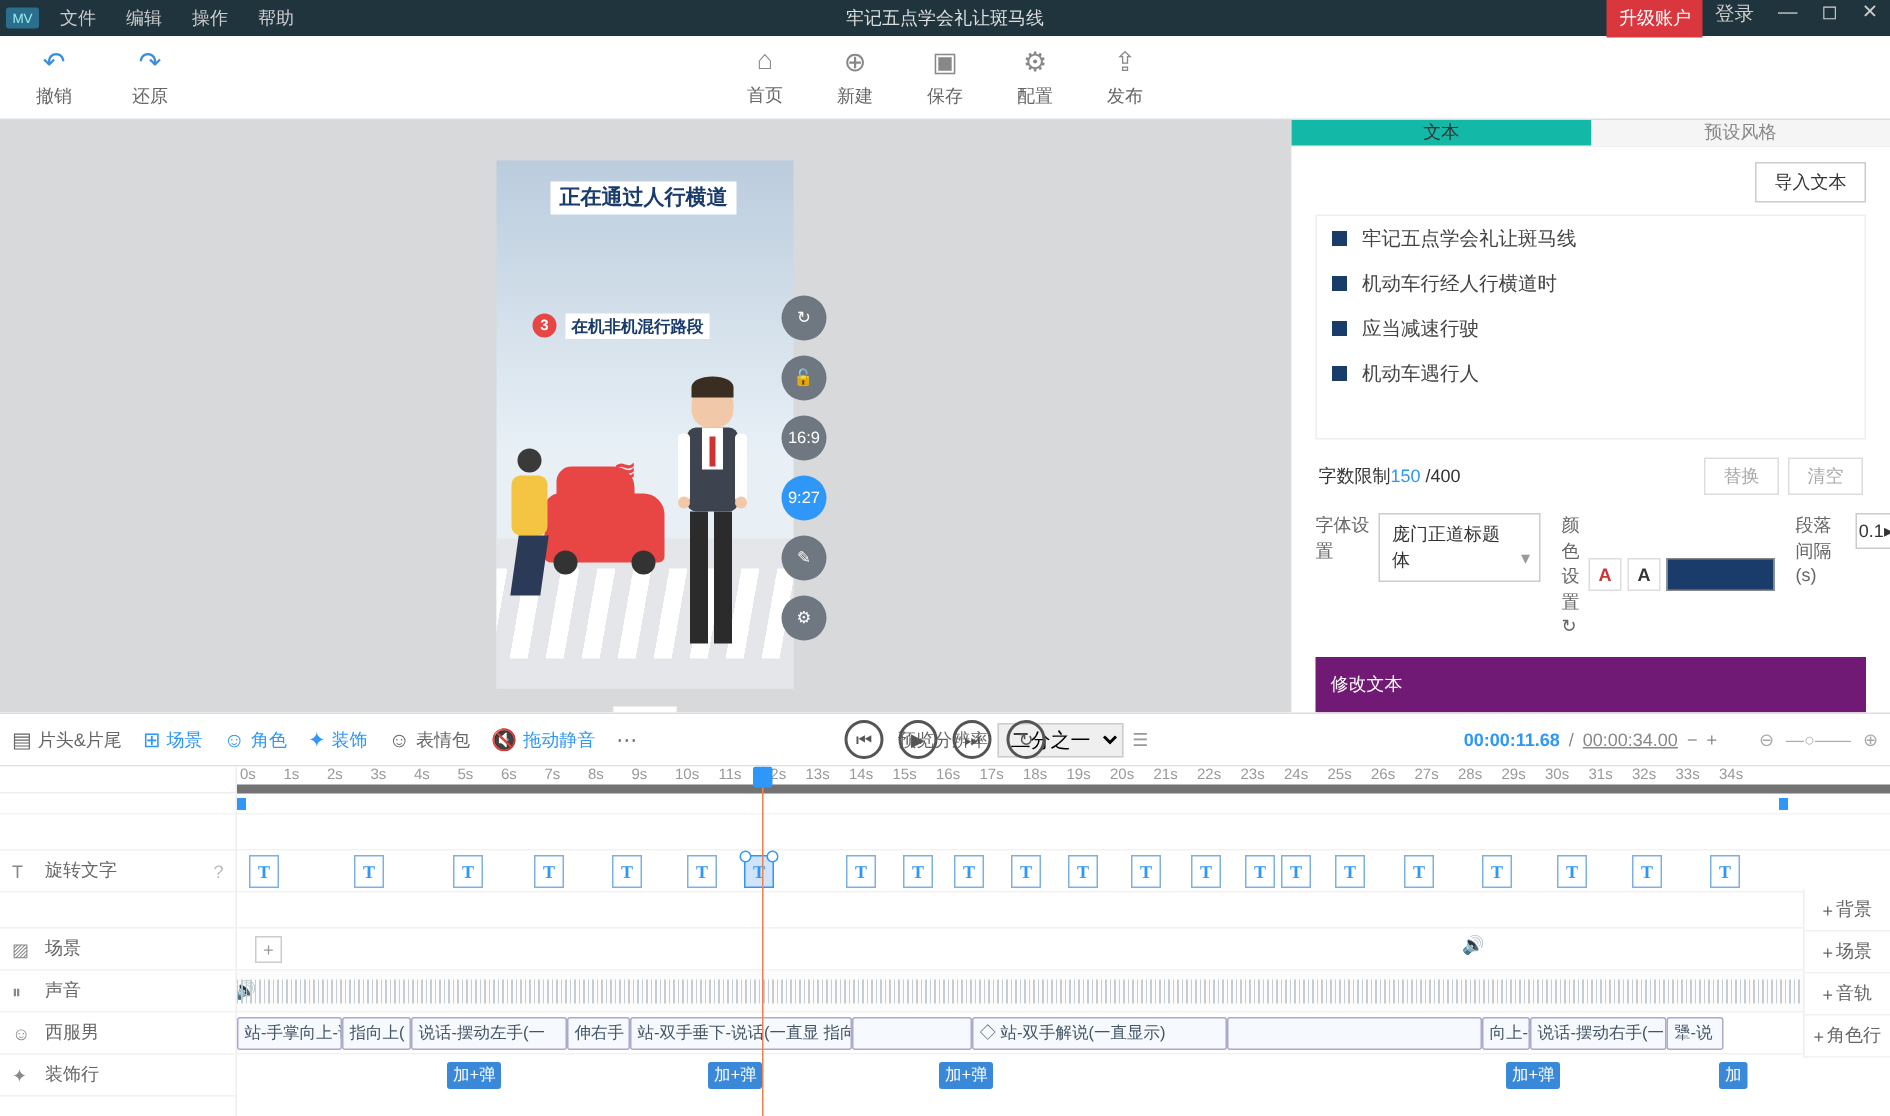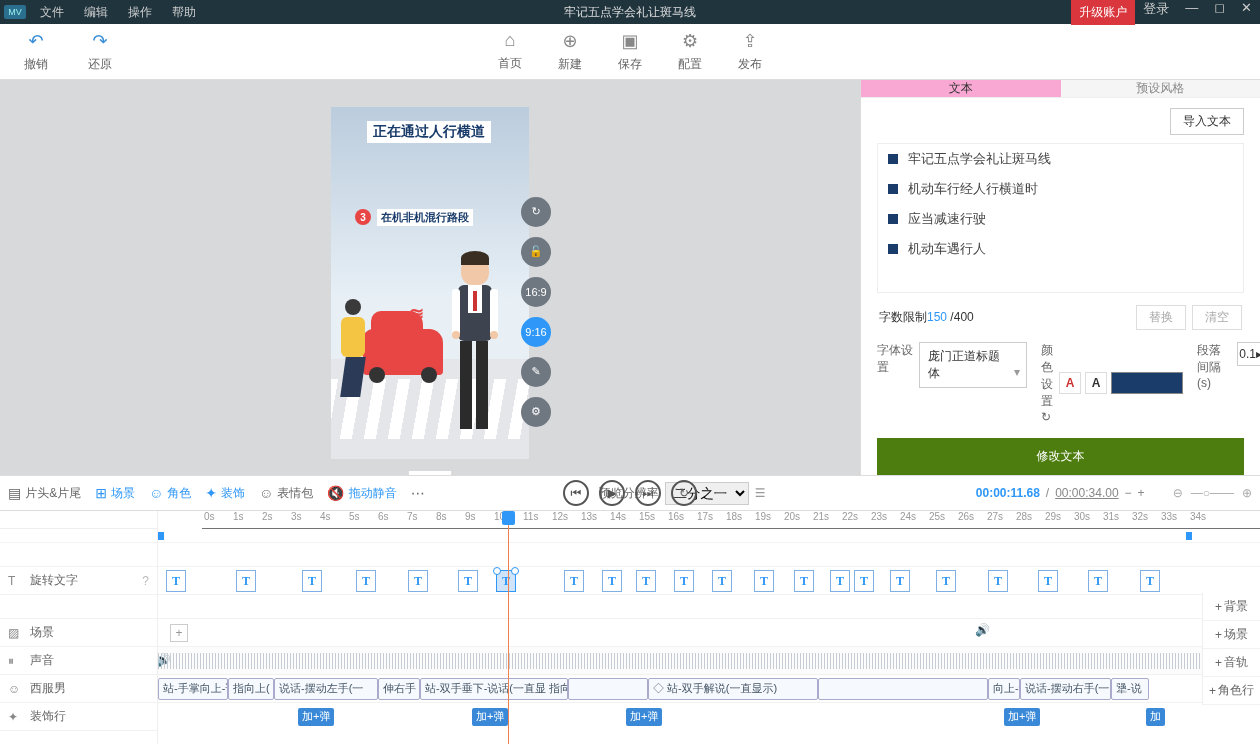--- a/index.html
+++ b/index.html
@@ -48,60 +48,60 @@
 .man .legs{width:30px;height:88px;display:flex;gap:4px;}
 .man .leg{width:12px;height:88px;background:#2b2b2b;}
 .side-ctrl { position: absolute; top: 100px; display: flex; flex-direction: column; gap: 10px; }
 .side-ctrl.right-side { right: -22px; }
 .side-ctrl .circ { width: 30px; height: 30px; border-radius: 50%; background: #6f7780; color: #fff; display: flex; align-items: center; justify-content: center; font-size: 11px; cursor: pointer; }
 .side-ctrl .circ.active { background: #2e97f7; }
 .pull { position:absolute; bottom:-12px; left:50%; transform:translateX(-50%); width:44px;height:16px;background:#fff;border-radius:0 0 12px 12px;border:1px solid #ddd;border-top:0;display:flex;align-items:center;justify-content:center;color:#999;font-size:10px;}
 .right-panel { width: 400px; border-left: 1px solid #ddd; background: #fff; display: flex; flex-direction: column; }
 .tabs { height: 38px; display: flex; border-bottom: 1px solid #eee; }
 .tabs .tab { flex: 1; display: flex; align-items: center; justify-content: center; color: #888; cursor: pointer; background:#f5f5f5; }
-.tabs .tab.active { color: #333; background:#f9a8d4; }
+.tabs .tab.active { color: #333; background:#14b8a6; }
 .panel-body { padding: 10px 16px; display: flex; flex-direction: column; gap: 8px; }
 .import-row { display:flex; justify-content:flex-end; }
 .import-btn { border:1px solid #ccc; padding:4px 12px; background:#fff; cursor:pointer; }
 .text-list { border:1px solid #eee; height: 150px; overflow: hidden; }
 .text-list .row { display:flex; align-items:center; gap:10px; padding:6px 10px; font-size:13px; color:#444;}
 .text-list .row .sq{width:10px;height:10px;background:#1a3c6b;}
 .limit-row{display:flex;align-items:center;justify-content:space-between;padding:4px 2px;font-size:12px;}
 .limit-row .l span:first-child{color:#333;}
 .limit-row .num{color:#2e97f7;}
 .limit-row .btns{display:flex;gap:6px;}
 .limit-row .btns .b{border:1px solid #ddd;color:#aaa;padding:3px 12px;cursor:pointer;background:#fff;}
 .cfg-row{display:flex;gap:14px;font-size:12px;align-items:flex-start;}
 .cfg-col{display:flex;flex-direction:row;gap:6px;}
 .cfg-col .lbl{color:#666;}
 .font-select{border:1px solid #ccc;padding:5px 26px 5px 8px;width:132px;background:#fff;position:relative;}
 .font-select::after{content:"▾";position:absolute;right:6px;color:#999;}
 .color-ctl{display:flex;align-items:center;gap:4px;}
 .color-ctl .aa{border:1px solid #ddd;width:22px;height:22px;display:flex;align-items:center;justify-content:center;font-weight:700;font-size:12px;}
 .color-ctl .sw{width:72px;height:22px;background:#1a3c6b;border:1px solid #888;}
 .spinner{border:1px solid #ccc;width:47px;height:24px;display:flex;align-items:center;justify-content:center;}
-.modify-btn{background:#4d7c0f;color:#fff;text-align:center;padding:10px;margin-top:6px;cursor:pointer;}
+.modify-btn{background:#701a75;color:#fff;padding:10px;margin-top:6px;cursor:pointer;}
 .ctrl-bar{height:36px;border-top:1px solid #ddd;border-bottom:1px solid #ddd;display:flex;align-items:center;padding:0 8px;gap:14px;background:#fff;}
 .ctrl-bar .grp{display:flex;align-items:center;gap:14px;}
 .ctrl-bar .itm{display:flex;align-items:center;gap:4px;color:#666;cursor:pointer;font-size:12px;}
 .ctrl-bar .itm.blue{color:#2e97f7;}
 .ctrl-bar .itm .ic{font-size:14px;}
 .play-ctrl{display:flex;align-items:center;gap:10px;margin-left:auto;margin-right:auto;position:absolute;left:50%;transform:translateX(-50%);}
 .play-ctrl .cb{width:26px;height:26px;border:2px solid #555;border-radius:50%;display:flex;align-items:center;justify-content:center;color:#555;cursor:pointer;}
 .ctrl-bar .resolution{display:flex;align-items:center;gap:6px;color:#666;}
 .ctrl-bar .resolution select{border:1px solid #ccc;padding:2px 4px;}
 .ctrl-bar .time{margin-left:auto;color:#888;display:flex;align-items:center;gap:6px;}
 .ctrl-bar .time .cur{color:#2e97f7;font-weight:600;}
 .ctrl-bar .time .tot{text-decoration:underline;color:#888;}
 .ctrl-bar .zoom{display:flex;align-items:center;gap:8px;color:#aaa;margin-left:14px;}
 .ctrl-bar{position:relative;}
 .timeline{height:233px;background:#fff;position:relative;display:flex;}
 .tl-left{width:158px;border-right:1px solid #eee;}
 .tl-right{flex:1;position:relative;overflow:hidden;}
-.ruler{height:18px;border-bottom:1px solid #737373;display:flex;font-size:10px;color:#999;position:relative;padding-left:2px;margin-left:44px;}
+.ruler{height:18px;border-bottom:6px solid #737373;display:flex;font-size:10px;color:#999;position:relative;padding-left:2px;}
 .ruler span{width:29px;flex-shrink:0;}
 .playhead{position:absolute;top:0;bottom:0;left:350px;width:1px;background:#f08050;z-index:5;}
 .playhead::before{content:"";position:absolute;top:0;left:-6px;width:13px;height:14px;background:#2e97f7;border-radius:2px;}
 .marker-row{height:14px;border-bottom:1px solid #f4f4f4;position:relative;}
 .marker-row .m{position:absolute;top:3px;width:6px;height:8px;background:#2e97f7;}
 .track{height:28px;border-bottom:1px solid #f2f2f2;display:flex;align-items:center;padding:0 8px;gap:6px;color:#666;font-size:12px;}
 .track .ico{width:16px;color:#888;}
 .track .q{margin-left:auto;color:#bbb;}
 .track-row{height:28px;border-bottom:1px solid #f2f2f2;position:relative;}
 .gap{height:24px;border-bottom:1px solid #f2f2f2;}
@@ -215,21 +215,21 @@
           <div class="legs">
               <div class="leg"></div>
               <div class="leg"></div>
             </div>
         </div>
       </div>
       <div class="side-ctrl right-side">
         <div class="circ">↻</div>
         <div class="circ">🔓</div>
         <div class="circ">16:9</div>
-        <div class="circ active">9:16</div>
+        <div class="circ active">9:27</div>
         <div class="circ">✎</div>
         <div class="circ">⚙</div>
       </div>
     </div>
     <div class="pull">▾</div>
   </div>
 
   <div class="right-panel">
     <div class="tabs">
       <div class="tab active">文本</div>

